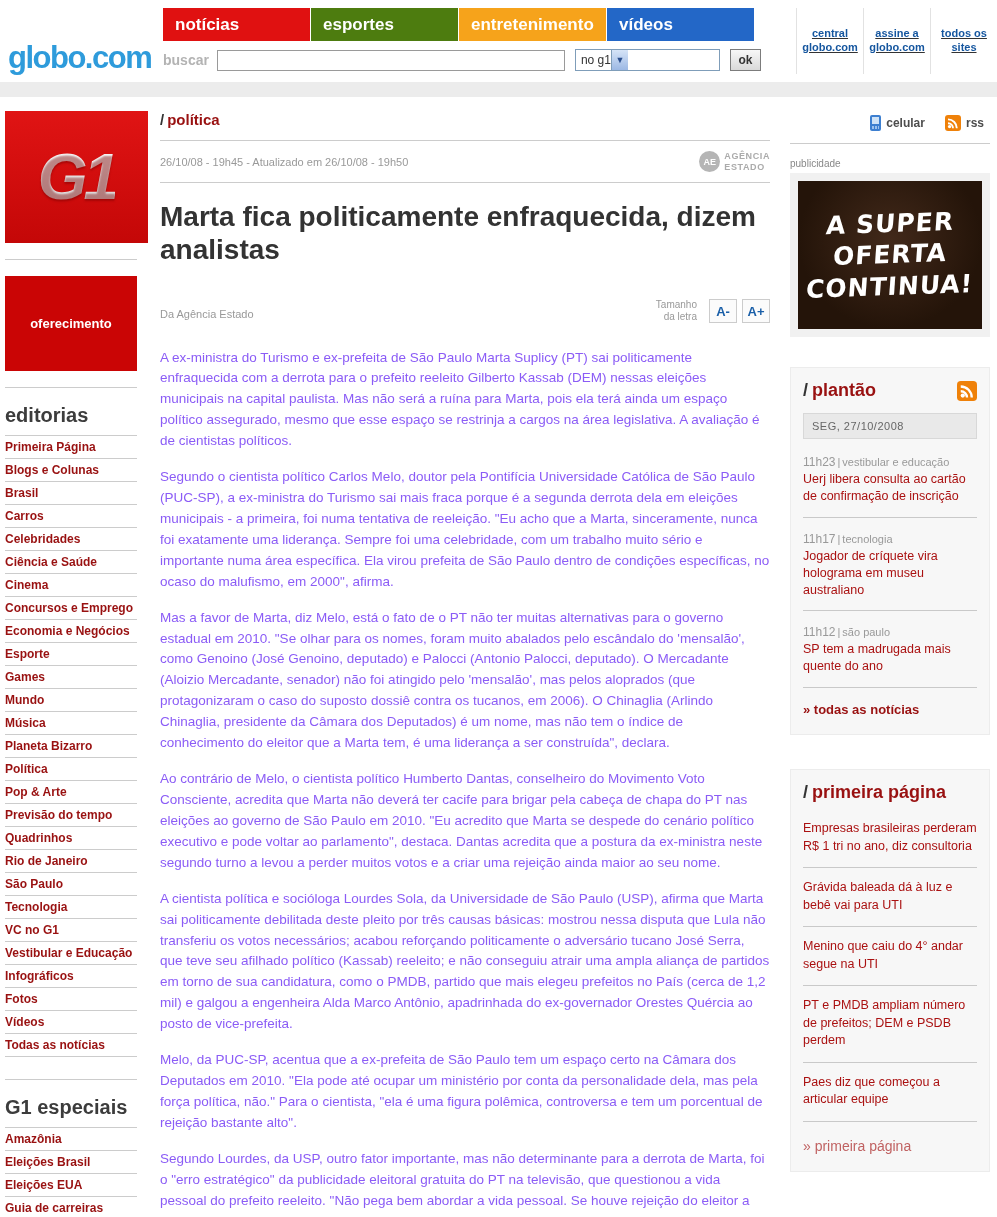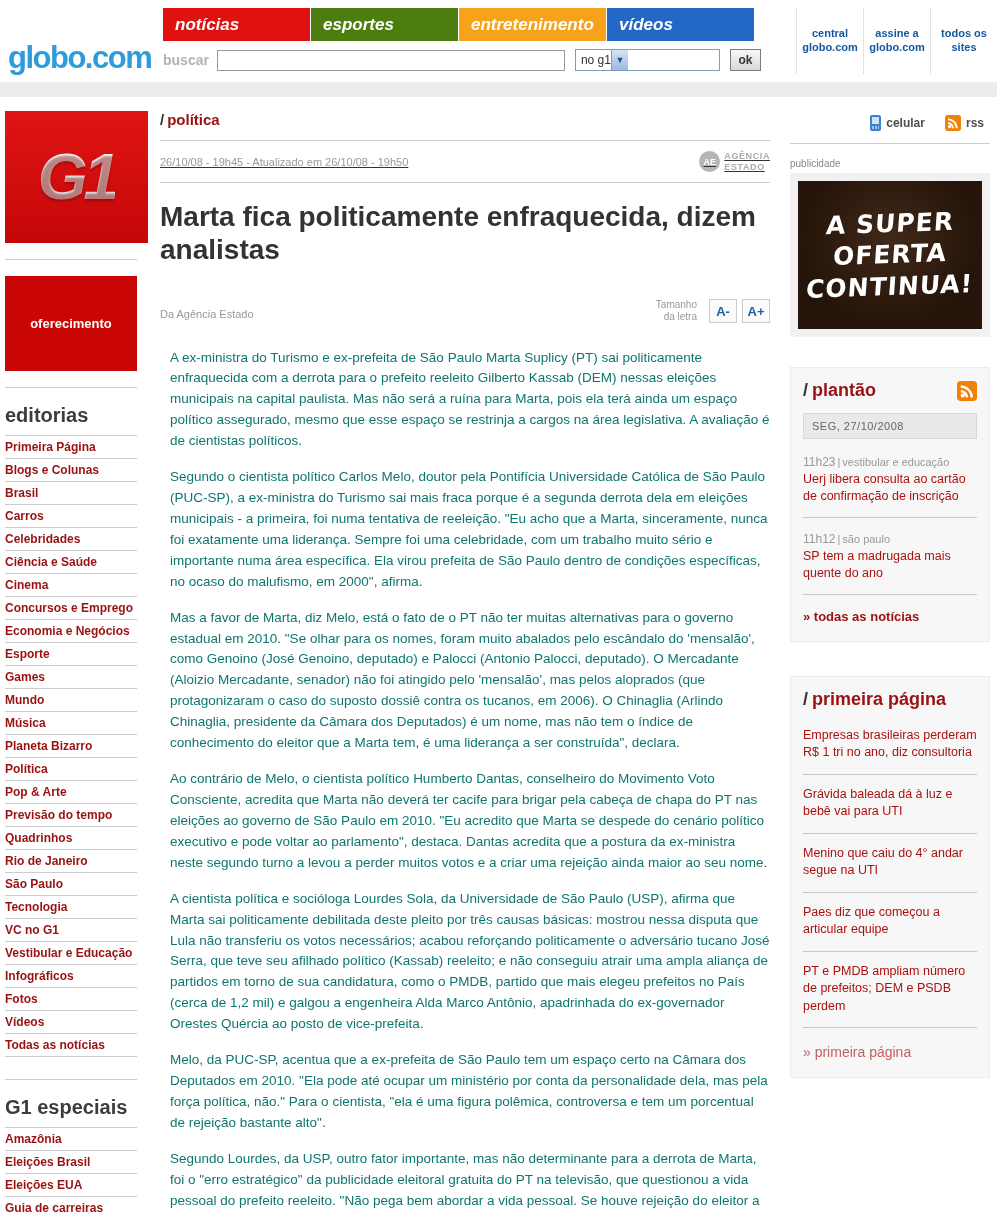--- a/index.html
+++ b/index.html
@@ -9,32 +9,32 @@
     font-family: "Liberation Sans", sans-serif;
     color: #333;
   }
   a { text-decoration: none; cursor: pointer; }
 
   
   .header { position: relative; height: 82px; padding-top: 8px; background: #fff; }
   .logo { position: absolute; left: 8px; top: 40px; font-size: 31px; font-weight: bold; color: #2e9bdb; letter-spacing: -1.5px; }
   .nav-tabs { margin-left: 163px; height: 33px; white-space: nowrap; font-size: 0; }
   .nav-tab { display: inline-block; width: 147px; height: 33px; line-height: 33px; margin-right: 1px;
-    color: #fff; font-size: 17px; font-weight: bold; padding-left: 12px; font-style: italic; }
+    color: #fff; font-size: 17px; font-weight: bold; padding-left: 12px; }
   .search-row { margin-left: 163px; margin-top: 8px; display: flex; align-items: center; }
   .search-label { color: #b3b3b3; font-weight: bold; font-size: 14px; margin-right: 8px; }
   .search-input { width: 348px; height: 21px; border: 1px solid #9a9a9a; font-size: 12px; padding: 2px 4px; }
   .scope-select { margin-left: 10px; width: 145px; height: 22px; border: 1px solid #7f9db9; background: #fff;
     display: flex; align-items: center; font-size: 12px; color: #333; }
   .scope-value { padding-left: 5px; }
   .scope-chevron { width: 17px; height: 20px; background: linear-gradient(#d6e4f7, #9cb8e4); border-left: 1px solid #7f9db9;
     color: #2b4f8d; font-size: 9px; text-align: center; line-height: 20px; }
   .ok-btn { margin-left: 10px; width: 31px; height: 22px; background: linear-gradient(#f7f7f7, #d9d9d9);
     border: 1px solid #7c7c7c; font-size: 12px; font-weight: bold; color: #333; }
-  .header-links { position: absolute; right: 0; top: 8px; height: 66px; display: flex; }
+  .header-links { position: absolute; right: 0; top: 8px; height: 66px; display: flex; text-decoration: underline; }
   .header-link { width: 67px; border-left: 1px solid #e2e2e2; display: flex; align-items: center; justify-content: center;
     text-align: center; font-size: 11px; font-weight: bold; color: #15569f; line-height: 1.25; padding: 0 2px; }
   .gray-strip { height: 15px; background: #ececec; }
 
   
   .content { display: flex; padding-top: 14px; }
   .col-left  { width: 132px; margin-left: 5px; flex-shrink: 0; }
   .col-main  { width: 610px; margin-left: 23px; flex-shrink: 0; }
   .col-right { width: 200px; margin-left: 20px; flex-shrink: 0; }
 
@@ -49,35 +49,35 @@
   .offer-box span { color: #fff; font-size: 13px; font-weight: bold; }
   .side-title { font-size: 20px; font-weight: bold; color: #3c3c3c; margin: 14px 0 8px; }
   .side-list { list-style: none; border-top: 1px solid #ccc; }
   .side-list li { border-bottom: 1px solid #ccc; }
   .side-list a { display: block; padding: 4px 0 3px; color: #991111; font-size: 12px; font-weight: bold; line-height: 15px; }
 
   
   .crumb { font-size: 15px; font-weight: bold; padding-bottom: 12px; border-bottom: 1px solid #ccc; }
   .crumb .slash { color: #333; margin-right: 3px; }
   .crumb .crumb-label { color: #991111; }
-  .date-row { display: flex; justify-content: space-between; align-items: center; padding: 10px 0; border-bottom: 1px solid #ccc; text-decoration: underline; }
+  .date-row { display: flex; justify-content: space-between; align-items: center; padding: 10px 0; border-bottom: 1px solid #ccc; }
   .date-text { color: #999; font-size: 11px; }
   .ae-logo { display: flex; align-items: center; }
   .ae-circle { width: 21px; height: 21px; border-radius: 50%; background: #b5b5b5; color: #fff;
     font-size: 9px; font-weight: bold; display: flex; align-items: center; justify-content: center; margin-right: 4px; }
   .ae-text { font-size: 9px; font-weight: bold; color: #ababab; line-height: 1.15; letter-spacing: .6px; }
   .article-title { font-size: 28px; font-weight: bold; color: #333; line-height: 1.17; margin: 18px 0 0; }
   .byline-row { display: flex; justify-content: space-between; align-items: flex-end; margin-top: 32px; }
   .byline { color: #999; font-size: 11px; padding-bottom: 4px; }
   .font-controls { display: flex; align-items: center; }
   .fc-label { width: 52px; text-align: right; font-size: 10px; color: #999; line-height: 1.25; margin-right: 7px; }
   .fc-btn { width: 28px; height: 24px; margin-left: 5px; background: #fbfbfb; border: 1px solid #ccc;
     color: #1a5fa8; font-size: 13px; font-weight: bold; }
   .article-body { margin-top: 24px; }
-  .article-body p { font-size: 13.5px; color: #0f766e; line-height: 1.55; margin-bottom: 15px; margin-left: 10px; }
+  .article-body p { font-size: 13.5px; color: #8b5cf6; line-height: 1.55; margin-bottom: 15px; }
 
   
   .mobile-rss-row { display: flex; justify-content: flex-end; align-items: center; padding: 4px 6px 12px 0; border-bottom: 1px solid #ccc; }
   .mr-item { display: flex; align-items: center; margin-left: 20px; }
   .mr-item .lbl { font-size: 12px; font-weight: bold; color: #4d4d4d; margin-left: 5px; }
   .phone-icon { width: 11px; height: 16px; background: #3d7fd0; border-radius: 2px; position: relative; }
   .phone-icon::before { content: ""; position: absolute; left: 2px; top: 2px; width: 7px; height: 7px; background: #cfe3f7; }
   .phone-icon::after { content: ""; position: absolute; left: 2px; bottom: 2px; width: 7px; height: 3px;
     background: repeating-linear-gradient(90deg, #9cc2ee 0 2px, transparent 2px 3px); }
   .pub-label { font-size: 10px; color: #888; margin: 14px 0 4px; }
@@ -383,20 +383,26 @@
       <div class="date-box">SEG, 27/10/2008</div>
       <div>
 
           <div class="plantao-item">
             <div class="p-meta">
               <span class="p-time">11h23</span><span class="p-sep">|</span><span class="p-cat">vestibular e educação</span>
             </div>
             <a class="p-headline">Uerj libera consulta ao cartão de confirmação de inscrição</a>
           </div>
 
+          <div class="plantao-item">
+            <div class="p-meta">
+              <span class="p-time">11h17</span><span class="p-sep">|</span><span class="p-cat">tecnologia</span>
+            </div>
+            <a class="p-headline">Jogador de críquete vira holograma em museu australiano</a>
+          </div>
 
           <div class="plantao-item">
             <div class="p-meta">
               <span class="p-time">11h12</span><span class="p-sep">|</span><span class="p-cat">são paulo</span>
             </div>
             <a class="p-headline">SP tem a madrugada mais quente do ano</a>
           </div>
         </div>
       <a class="panel-footer">» todas as notícias</a>
     </div>
@@ -408,21 +414,21 @@
         </span>
       </div>
       <div class="fp-list">
 
           <a class="fp-item">Empresas brasileiras perderam R$ 1 tri no ano, diz consultoria</a>
 
           <a class="fp-item">Grávida baleada dá à luz e bebê vai para UTI</a>
 
           <a class="fp-item">Menino que caiu do 4° andar segue na UTI</a>
 
+          <a class="fp-item">PT e PMDB ampliam número de prefeitos; DEM e PSDB perdem</a>
+
           <a class="fp-item">Paes diz que começou a articular equipe</a>
-
-          <a class="fp-item">PT e PMDB ampliam número de prefeitos; DEM e PSDB perdem</a>
         </div>
       <a class="panel-footer-light">» primeira página</a>
     </div>
 
   </div>
 </div>
 
 </body></html>

